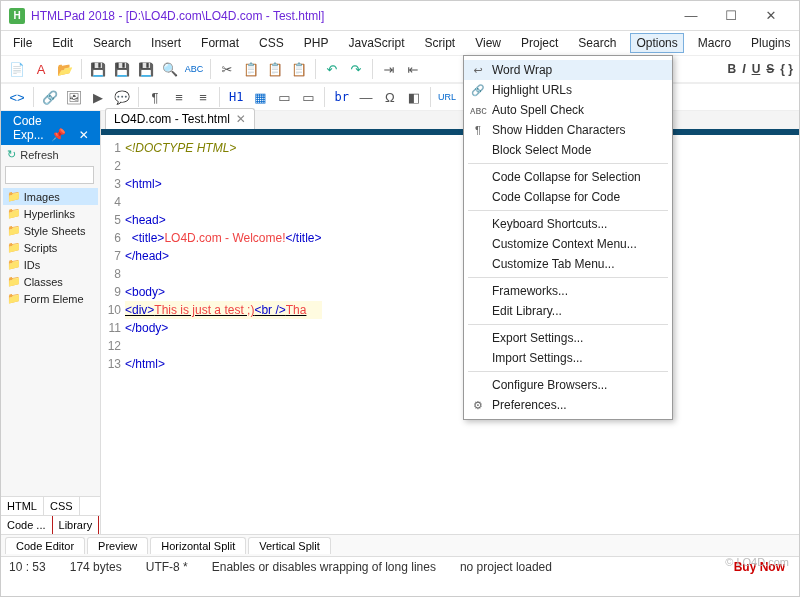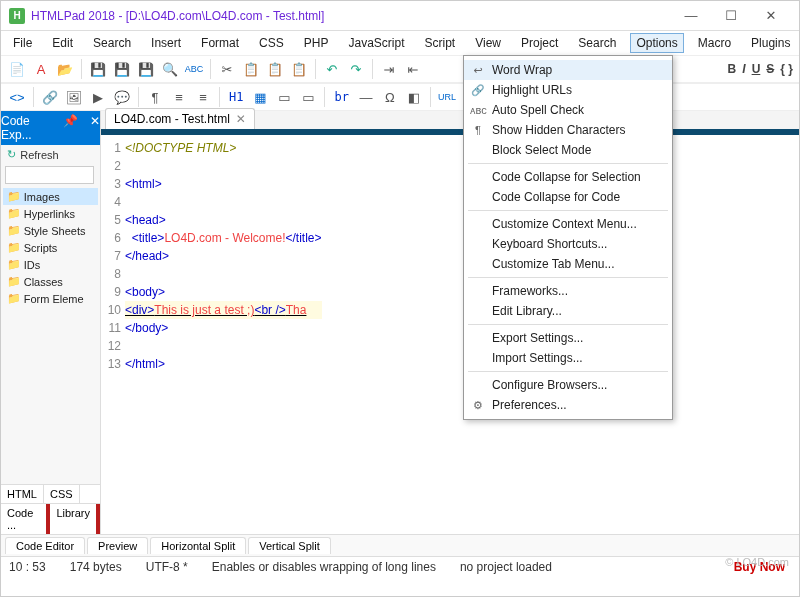--- a/index.html
+++ b/index.html
@@ -17,33 +17,33 @@
 
 .toolbar { display: flex; align-items: center; padding: 2px 6px; gap: 4px; border-top: 1px solid #eee; border-bottom: 1px solid #eee; height: 28px; }
 .toolbar .sep { width: 1px; height: 20px; background: #ddd; margin: 0 2px; }
 .tb-ico { width: 20px; height: 20px; display:flex; align-items:center; justify-content:center; font-size:13px; color:#555; }
 
 .toolbar2 .tlabel { font-family: "Consolas", monospace; font-size: 12px; color: #0033cc; padding: 0 3px; }
 
 .main { display: flex; height: calc(597px - 30px - 24px - 28px - 28px - 22px - 22px - 20px); }
 
 .sidebar { width: 100px; background: #f7f7f7; border-right: 1px solid #ddd; display:flex; flex-direction:column; }
-.sidebar .panel-title { background: #0078d7; color: #fff; font-size: 11px; padding: 3px 0; display:flex; align-items:flex-start; gap: 8px;}
+.sidebar .panel-title { background: #0078d7; color: #fff; font-size: 11px; padding: 3px 12px; display:flex; align-items:flex-end; gap: 8px;}
 .sidebar .panel-title .x { margin-left: 4px; }
 .sidebar .refresh { padding: 3px 6px; font-size: 11px; color: #333; display:flex; align-items:center; gap:4px; }
 .sidebar .refresh::before { content: "↻"; color: #2a8; }
 .sidebar input.search { width: 90%; margin: 2px 4px; border: 1px solid #ccc; height: 18px; font-size: 11px; padding: 0 3px; }
 .sidebar .tree { flex:1; overflow:auto; padding: 2px; }
 .sidebar .tree div { font-size: 11px; color: #222; padding: 2px 4px; display:flex; align-items:center; gap:3px; white-space:nowrap; overflow:hidden; }
 .sidebar .tree div.sel { background: #cde8ff; }
 .sidebar .tree div::before { content: "📁"; font-size: 11px; }
 .sidebar .bottom-tabs { display:flex; border-top:1px solid #ddd; background:#fff;}
 .sidebar .bottom-tabs span { font-size:11px; padding: 3px 6px; border-right:1px solid #ddd; }
 .sidebar .bottom-tabs2 { display:flex; border-top:1px solid #ddd; background:#fff;}
-.sidebar .bottom-tabs2 span { font-size:11px; padding: 3px 6px; border-right:4px solid #b91c1c; }
+.sidebar .bottom-tabs2 span { font-size:11px; padding: 3px 6px; border-right:1px solid #b91c1c; }
 
 .editor-wrap { flex:1; display:flex; flex-direction:column; background:#fff; }
 .tabstrip { height: 24px; background:#f4f4f4; border-bottom:6px solid #0c4a6e; display:flex; align-items:flex-end; padding: 0 4px; }
 .tabstrip .tab { background:#fff; border:1px solid #ccc; border-bottom:none; padding: 3px 8px; font-size:11px; display:flex; align-items:center; gap:6px; border-radius: 3px 3px 0 0; }
 .tabstrip .tab .x { color:#888; }
 .code { flex:1; display:flex; font-family: Consolas, "Courier New", monospace; font-size: 14px; overflow:hidden; }
 .gutter { width: 24px; text-align:right; color:#888; padding: 4px 4px 0 0; }
 .gutter div { height: 18px; line-height:18px; }
 .lines { padding-top: 4px; }
 .lines div { height:18px; line-height:18px; white-space:pre; }
@@ -272,24 +272,24 @@
     </div>
     <div class="divider"></div>
     <div class="item">
       <span>Code Collapse for Selection</span>
     </div>
     <div class="item">
       <span>Code Collapse for Code</span>
     </div>
     <div class="divider"></div>
     <div class="item">
+      <span>Keyboard Shortcuts...</span>
+    </div>
+    <div class="item">
       <span>Customize Context Menu...</span>
-    </div>
-    <div class="item">
-      <span>Keyboard Shortcuts...</span>
     </div>
     <div class="item">
       <span>Customize Tab Menu...</span>
     </div>
     <div class="divider"></div>
     <div class="item">
       <span>Frameworks...</span>
     </div>
     <div class="item">
       <span>Edit Library...</span>

